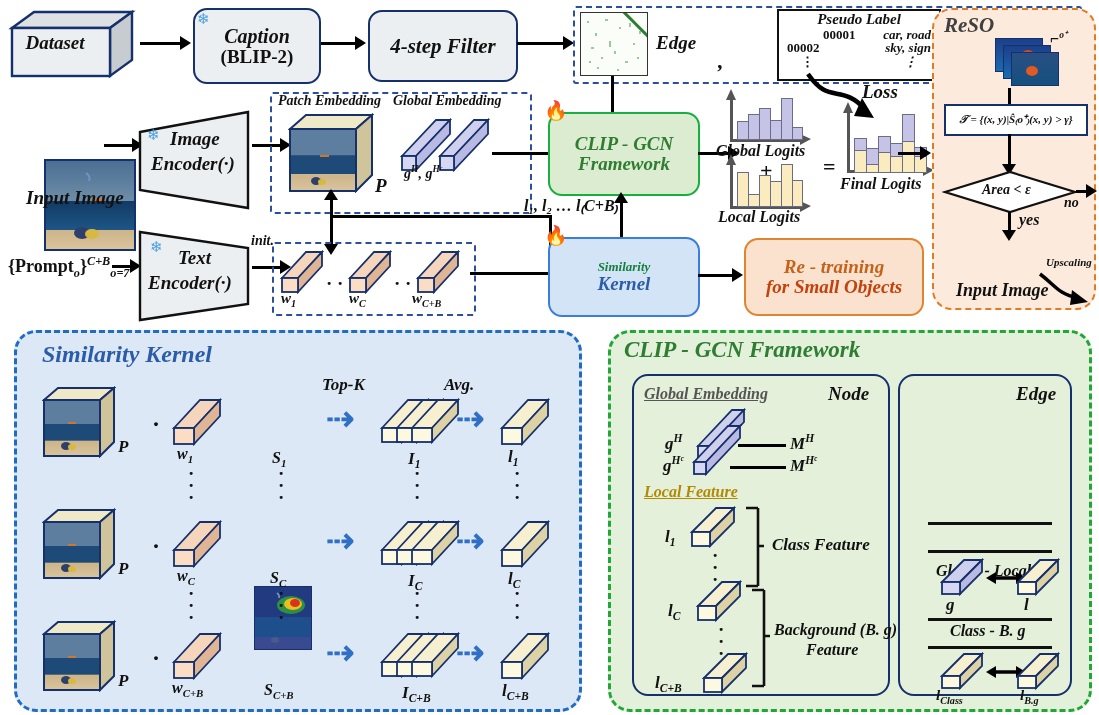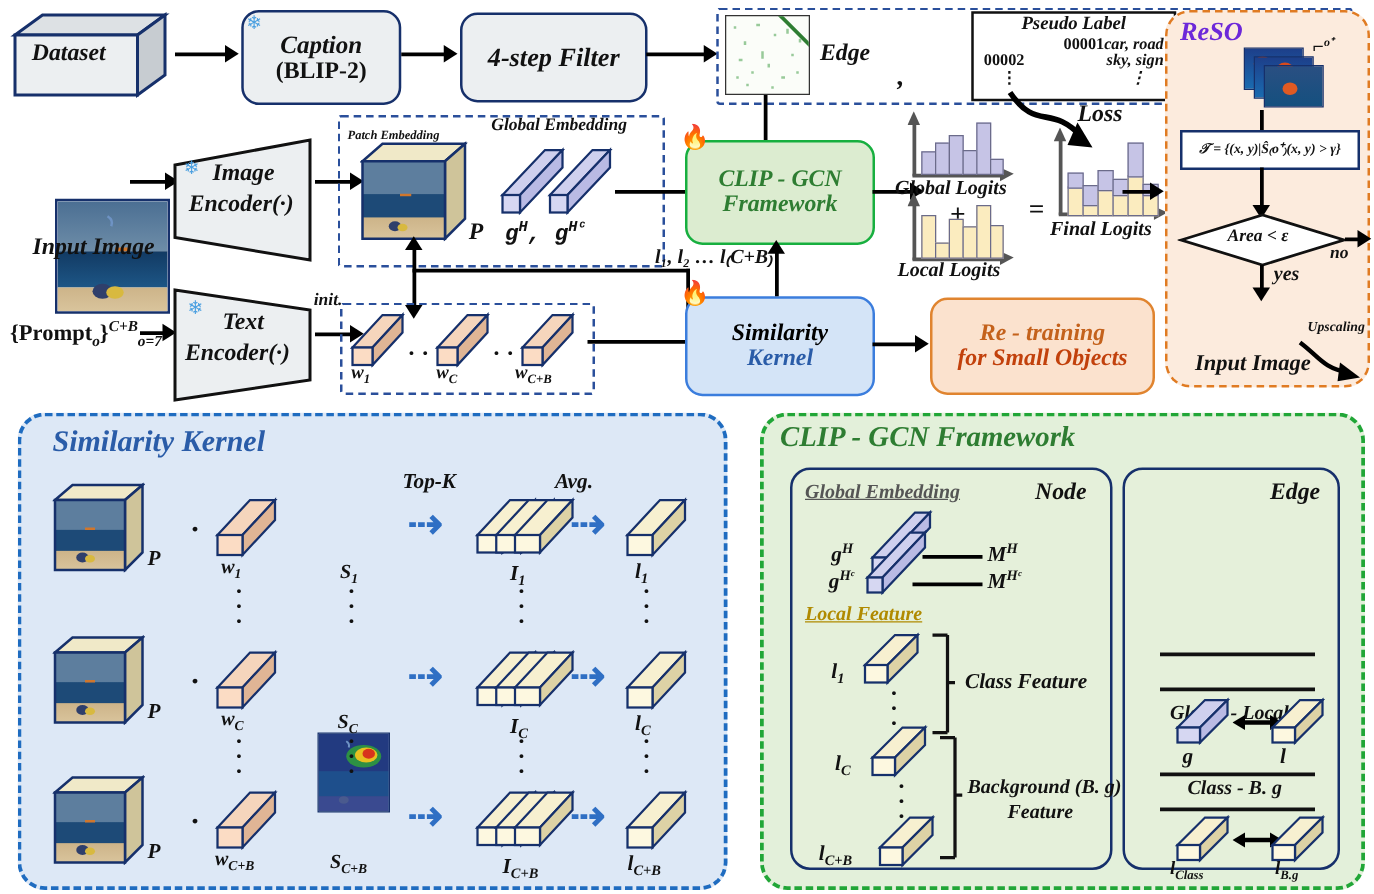--- a/index.html
+++ b/index.html
@@ -110,21 +110,21 @@
       <rect x="36" y="56" width="2" height="2"></rect>
         <rect x="58" y="18" width="2" height="3"></rect>
     </g>
   </svg>
 </div>
 <div class="abs lbl" style="left:656px;top:33px;font-size:19px;">Edge</div>
 <div class="abs lbl" style="left:718px;top:49px;font-size:22px;">,</div>
 
 <div class="abs" style="left:777px;top:9px;width:160px;height:68px;border:2px solid #111;background:#fff;">
   <div class="lbl" style="text-align:center;font-size:15px;margin-top:1px;">Pseudo Label</div>
-  <div style="display:flex;justify-content:flex-end;padding:0 8px;margin-left:36px;">
+  <div style="display:flex;justify-content:space-between;padding:0 8px;margin-left:36px;">
     <span class="lbl-up" style="font-size:13px;">00001</span>
     <span class="lbl" style="font-size:13px;">car, road</span>
   </div>
   <div style="display:flex;justify-content:space-between;padding:0 8px;">
     <span class="lbl-up" style="font-size:13px;">00002</span>
     <span class="lbl" style="font-size:13px;">sky, sign</span>
   </div>
   <div style="display:flex;justify-content:space-between;padding:0 22px;">
     <span class="lbl-up" style="font-size:13px;">⋮</span>
     <span class="lbl" style="font-size:13px;">⋮</span>
@@ -162,21 +162,21 @@
   </svg>
 </div>
 <div class="abs snow" style="left:147px;top:128px;">❄</div>
 <div class="abs lbl" style="left:170px;top:129px;font-size:19px;">Image</div>
 <div class="abs lbl" style="left:151px;top:154px;font-size:19px;">Encoder(·)</div>
 
 <div class="abs hline" style="left:252px;top:144px;width:30px;"></div>
 <div class="abs arrowR" style="left:280px;top:138px;"></div>
 
 <div class="abs dashbox" style="left:270px;top:92px;width:258px;height:118px;"></div>
-<div class="abs lbl" style="left:278px;top:104px;font-size:10px;">Patch Embedding</div>
+<div class="abs lbl" style="left:278px;top:94px;font-size:14px;">Patch Embedding</div>
 <div class="abs lbl" style="left:393px;top:94px;font-size:14px;">Global Embedding</div>
 
 <div class="abs" style="left:288px;top:113px;width:86px;height:80px;">
   <svg width="86" height="80" viewBox="0 0 86 80">
     <defs>
       <linearGradient id="pg" x1="0" y1="0" x2="0" y2="1">
         <stop offset="0%" stop-color="#5d7e9e"></stop>
           <stop offset="42%" stop-color="#5d7e9e"></stop>
         <stop offset="43%" stop-color="#1d4a77"></stop>
           <stop offset="72%" stop-color="#1d4a77"></stop>
@@ -197,21 +197,21 @@
 <div class="abs" style="left:400px;top:112px;width:96px;height:66px;">
   <svg width="96" height="66" viewBox="0 0 96 66">
     <polygon points="2,44 36,8 50,8 16,44" fill="#cfd0ee" stroke="#16306b" stroke-width="1.8"></polygon>
     <polygon points="16,44 50,8 50,22 16,58" fill="#b9bae4" stroke="#16306b" stroke-width="1.8"></polygon>
     <rect x="2" y="44" width="14" height="14" fill="#d6d7f2" stroke="#16306b" stroke-width="1.8"></rect>
     <polygon points="40,44 74,8 88,8 54,44" fill="#cfd0ee" stroke="#16306b" stroke-width="1.8"></polygon>
     <polygon points="54,44 88,8 88,22 54,58" fill="#b9bae4" stroke="#16306b" stroke-width="1.8"></polygon>
     <rect x="40" y="44" width="14" height="14" fill="#d6d7f2" stroke="#16306b" stroke-width="1.8"></rect>
   </svg>
 </div>
-<div class="abs lbl" style="left:404px;top:176px;font-size:18px;font-family:Liberation Mono, monospace;">
+<div class="abs lbl" style="left:404px;top:164px;font-size:14px;">
   <span>g</span><sup>H</sup>,
   <span>g</span><sup>Hᶜ</sup>
 </div>
 
 <div class="abs hline" style="left:492px;top:152px;width:66px;"></div>
 <div class="abs arrowR" style="left:556px;top:146px;"></div>
 
 <div class="abs vline" style="left:330px;top:196px;height:50px;"></div>
 <div class="abs arrowU" style="left:324px;top:189px;"></div>
 <div class="abs arrowD" style="left:324px;top:244px;"></div>
@@ -280,21 +280,21 @@
 <div class="abs hline" style="left:470px;top:272px;width:92px;"></div>
 <div class="abs arrowR" style="left:560px;top:266px;"></div>
 
 <div class="abs greenbox" style="left:548px;top:112px;width:148px;height:80px;display:flex;flex-direction:column;align-items:center;justify-content:center;">
   <div class="lbl" style="font-size:19px;color:#2e7d32;">CLIP - GCN</div>
   <div class="lbl" style="font-size:19px;color:#2e7d32;">Framework</div>
 </div>
 <div class="abs flame" style="left:544px;top:101px;">🔥</div>
 
 <div class="abs bluebox" style="left:548px;top:237px;width:148px;height:76px;display:flex;flex-direction:column;align-items:center;justify-content:center;">
-  <div class="lbl" style="font-size:19px;color:#000000;">Similarity</div>
+  <div class="lbl" style="font-size:13px;color:#15803d;">Similarity</div>
   <div class="lbl" style="font-size:19px;color:#2a5ca8;">Kernel</div>
 </div>
 <div class="abs flame" style="left:544px;top:226px;">🔥</div>
 
 <div class="abs lbl" style="left:524px;top:198px;font-size:16px;">l₁, l₂ … l₍C+B₎</div>
 <div class="abs vline" style="left:620px;top:199px;height:38px;"></div>
 <div class="abs arrowU" style="left:614px;top:192px;"></div>
 
 <div class="abs hline" style="left:698px;top:152px;width:32px;"></div>
 <div class="abs arrowR" style="left:728px;top:146px;"></div>
@@ -368,21 +368,21 @@
   <div class="cbar gbar" style="left:59px;bottom:34px;width:11px;height:26px;"></div>
   <div class="cbar lbar" style="left:71px;bottom:3px;width:11px;height:16px;"></div>
   <div class="cbar gbar" style="left:71px;bottom:19px;width:11px;height:8px;"></div>
 </div>
 <div class="abs lbl" style="left:840px;top:176px;font-size:16px;">Final Logits</div>
 
 <div class="abs hline" style="left:898px;top:152px;width:24px;"></div>
 <div class="abs arrowR" style="left:920px;top:146px;"></div>
 
 <div class="abs dashbox-r" style="left:932px;top:8px;width:160px;height:298px;"></div>
-<div class="abs lbl" style="left:944px;top:14px;font-size:21px;color:#6d28d9;text-align:right;">ReSO</div>
+<div class="abs lbl" style="left:944px;top:14px;font-size:21px;color:#404040;text-align:right;">ReSO</div>
 
 <div class="abs" style="left:995px;top:38px;width:64px;height:48px;">
   <div class="heat" style="position:absolute;left:0;top:0;width:46px;height:32px;background:linear-gradient(#1d3f8a,#1a6bb0);">
     <svg width="46" height="32">
         <ellipse cx="14" cy="12" rx="7" ry="6" fill="#d84a1c"></ellipse>
         <ellipse cx="32" cy="20" rx="6" ry="5" fill="#e0a030"></ellipse>
       </svg>
   </div>
   <div class="heat" style="position:absolute;left:8px;top:7px;width:46px;height:32px;background:linear-gradient(#1d3f8a,#1a6bb0);">
     <svg width="46" height="32">

